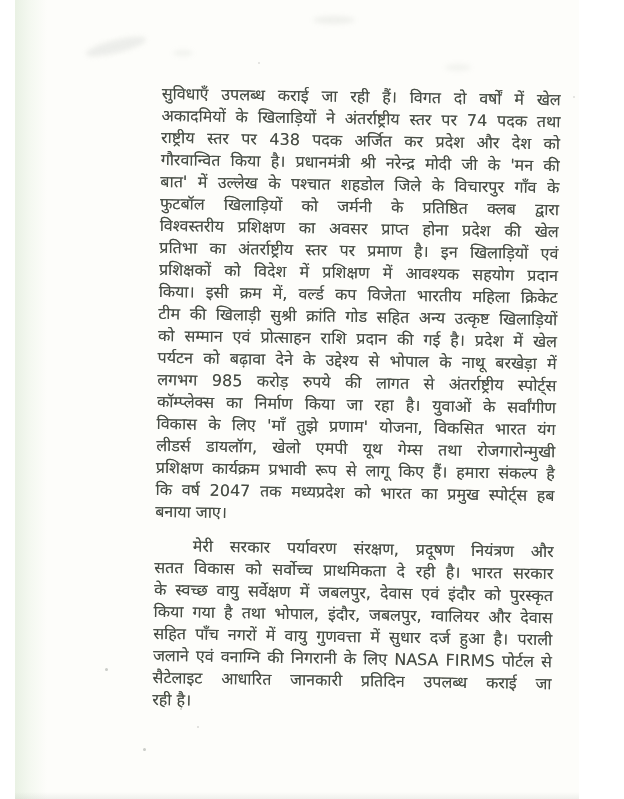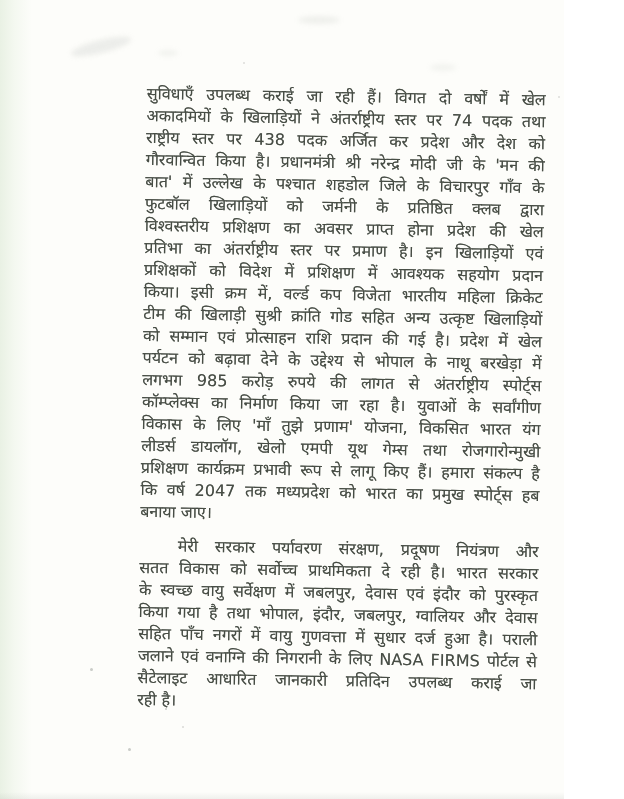--- a/index.html
+++ b/index.html
@@ -7,20 +7,21 @@
     padding: 0;
     background: #ffffff;
   }
   .page {
     position: relative;
     width: 564px;
     height: 799px;
     background: #fdfdfa;
     overflow: hidden;
     font-family: "DejaVu Sans", sans-serif;
+    margin-left: 15px;
   }
   
   .edge-left {
     position: absolute;
     left: 0; top: 0;
     width: 32px; height: 100%;
     background: linear-gradient(to right, #e9f1e4 0%, #f4f8f0 45%, rgba(255,255,255,0) 100%);
     pointer-events: none;
   }
   

